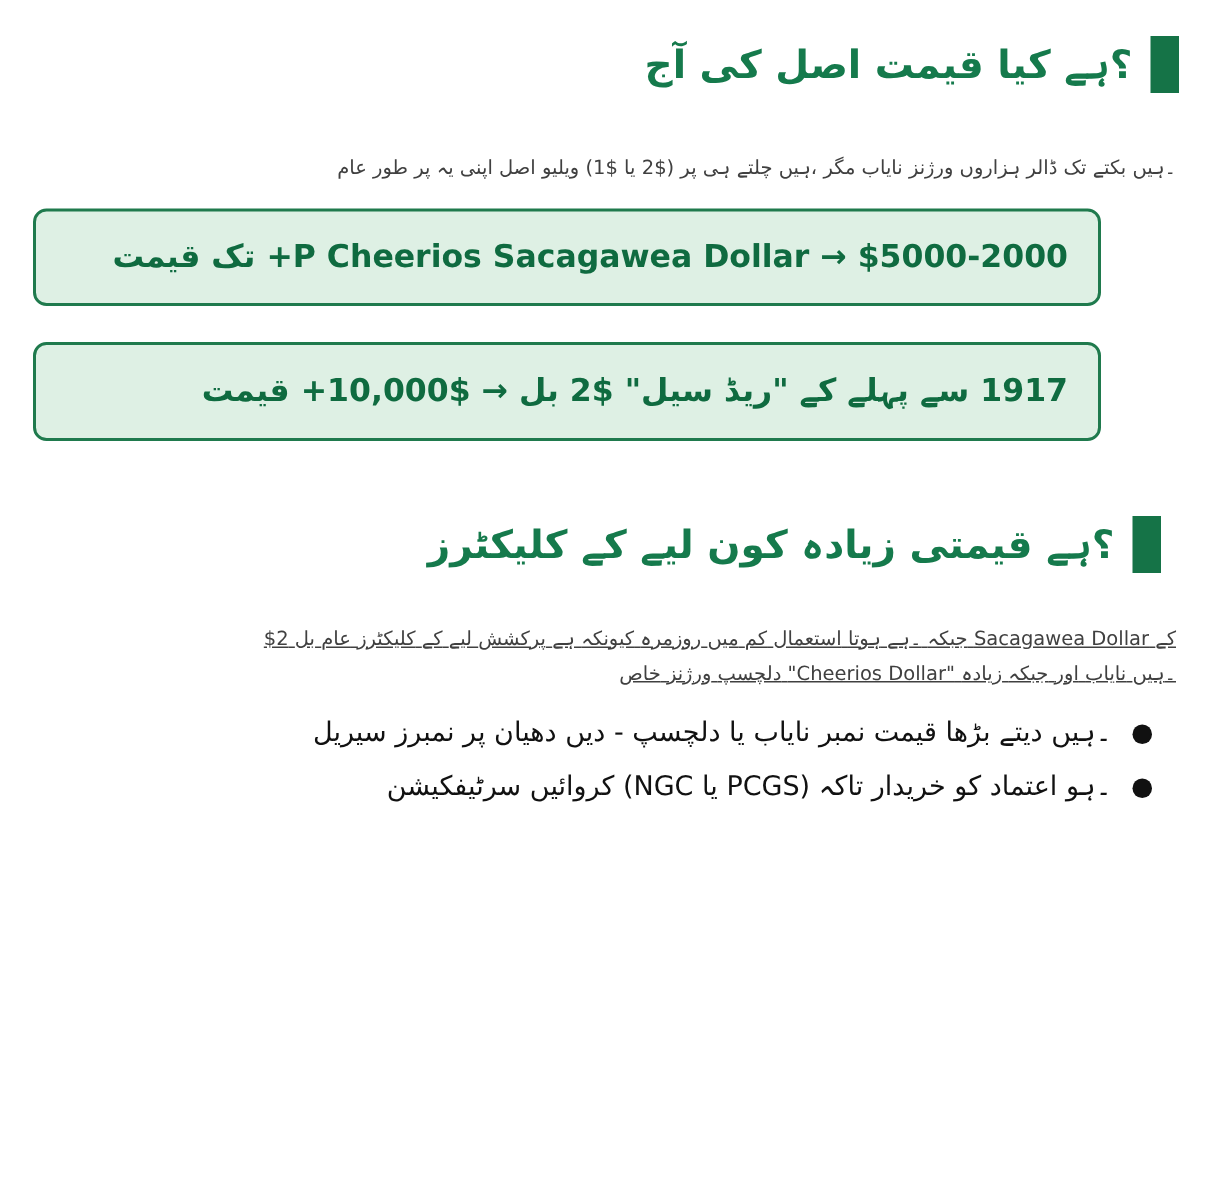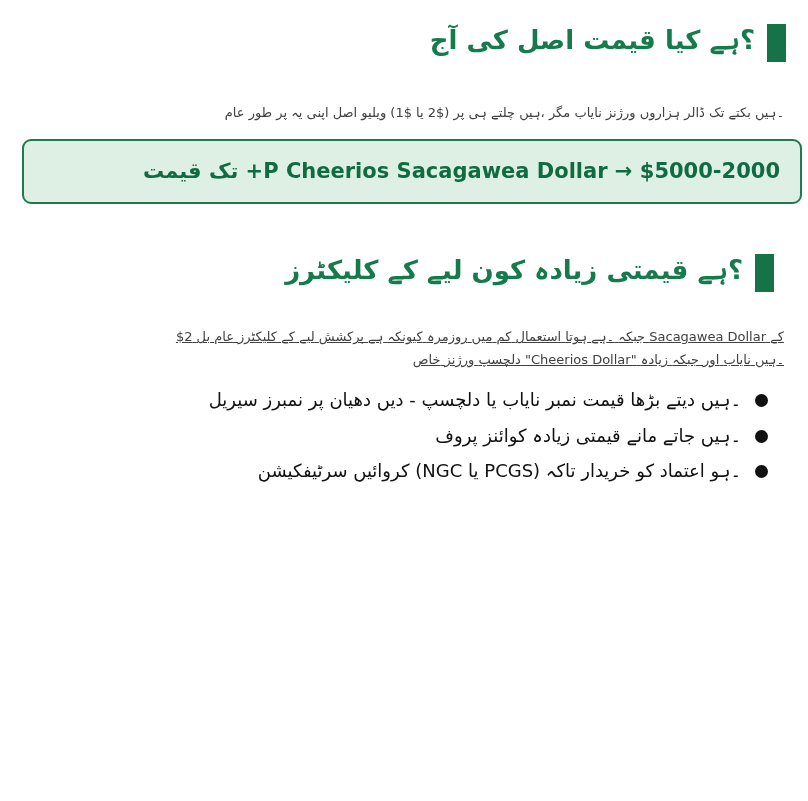--- a/index.html
+++ b/index.html
@@ -3,41 +3,41 @@
 <meta charset="utf-8">
 <style>
   html,body{margin:0;padding:0;background:#ffffff;}
   .page{
     width:808px;height:801px;box-sizing:border-box;
     padding:20px 22px;background:#ffffff;overflow:hidden;
     font-family:"DejaVu Sans",sans-serif;color:#1c1c1c;
   }
   
   .heading-row{
-    display:flex;justify-content:flex-end;align-items:flex-start;
+    display:flex;justify-content:flex-end;align-items:flex-end;
     gap:12px;
   }
   .heading-text{
     font-size:26px;font-weight:bold;color:#157a4c;
     text-align:right;line-height:1.3;
   }
   .accent-bar{
     width:19px;height:38px;background:#157347;flex:0 0 auto;
   }
   .h1-row{margin:4px 0 40px 0;}
   .h2-row{margin:50px 12px 34px 0;}
   .h3-row{margin:46px 0 40px 0;}
   .body-par{
     font-size:13px;line-height:1.75;color:#404040;
     text-align:right;margin:0 2px 14px 0;
   }
   .par-line{display:block;text-decoration:underline;}
   .value-box{
     background:#def0e4;border:2px solid #1f7a4d;border-radius:9px;
-    box-sizing:border-box;width:780px;margin:0 0 24px 0;
+    box-sizing:border-box;width:712px;margin:0 0 24px 0;
     padding:15px 20px;text-align:right;
   }
   .value-box .box-line{
     font-size:21px;font-weight:bold;color:#0f6b40;line-height:1.5;
   }
   .box2{margin-bottom:10px;}
   .bullet-list{margin:0 18px 0 0;}
   .bullet-row{
     display:flex;justify-content:flex-end;align-items:flex-start;
     margin-bottom:7px;
@@ -61,40 +61,39 @@
     <div class="heading-text"><bdi dir="rtl">آج</bdi> <bdi dir="rtl">کی</bdi> <bdi dir="rtl">اصل</bdi> <bdi dir="rtl">قیمت</bdi> <bdi dir="rtl">کیا</bdi> <bdi dir="rtl">ہے</bdi><bdi dir="ltr">؟</bdi></div>
     <div class="accent-bar"></div>
   </div>
 
   <div class="body-par"><bdi dir="rtl">عام</bdi> <bdi dir="rtl">طور</bdi> <bdi dir="rtl">پر</bdi> <bdi dir="rtl">یہ</bdi> <bdi dir="rtl">اپنی</bdi> <bdi dir="rtl">اصل</bdi> <bdi dir="rtl">ویلیو</bdi> <bdi dir="ltr">(1$</bdi> <bdi dir="rtl">یا</bdi> <bdi dir="ltr">2$)</bdi> <bdi dir="rtl">پر</bdi> <bdi dir="rtl">ہی</bdi> <bdi dir="rtl">چلتے</bdi> <bdi dir="rtl">ہیں</bdi><bdi dir="ltr">،</bdi> <bdi dir="rtl">مگر</bdi> <bdi dir="rtl">نایاب</bdi> <bdi dir="rtl">ورژنز</bdi> <bdi dir="rtl">ہزاروں</bdi> <bdi dir="rtl">ڈالر</bdi> <bdi dir="rtl">تک</bdi> <bdi dir="rtl">بکتے</bdi> <bdi dir="rtl">ہیں</bdi><bdi dir="ltr">۔</bdi></div>
 
   <div class="value-box box1">
     <div class="box-line"><bdi dir="rtl">قیمت</bdi> <bdi dir="rtl">تک</bdi> <bdi dir="ltr">+P Cheerios Sacagawea Dollar → $5000-2000</bdi></div>
   </div>
 
+  <div class="value-box box2">
+    <div class="box-line"><bdi dir="rtl">قیمت</bdi> <bdi dir="ltr">+10,000$</bdi> <bdi dir="ltr">→</bdi> <bdi dir="rtl">بل</bdi> <bdi dir="ltr">2$</bdi> <bdi dir="rtl">"ریڈ سیل"</bdi> <bdi dir="rtl">کے</bdi> <bdi dir="rtl">پہلے</bdi> <bdi dir="rtl">سے</bdi> <bdi dir="ltr">1917</bdi></div>
+  </div>
 
   <div class="heading-row h2-row">
     <div class="heading-text"><bdi dir="rtl">کلیکٹرز</bdi> <bdi dir="rtl">کے</bdi> <bdi dir="rtl">لیے</bdi> <bdi dir="rtl">کون</bdi> <bdi dir="rtl">زیادہ</bdi> <bdi dir="rtl">قیمتی</bdi> <bdi dir="rtl">ہے</bdi><bdi dir="ltr">؟</bdi></div>
     <div class="accent-bar"></div>
   </div>
 
   <div class="body-par">
     <span class="par-line"><bdi dir="ltr">$2</bdi> <bdi dir="rtl">بل</bdi> <bdi dir="rtl">عام</bdi> <bdi dir="rtl">کلیکٹرز</bdi> <bdi dir="rtl">کے</bdi> <bdi dir="rtl">لیے</bdi> <bdi dir="rtl">پرکشش</bdi> <bdi dir="rtl">ہے</bdi> <bdi dir="rtl">کیونکہ</bdi> <bdi dir="rtl">روزمرہ</bdi> <bdi dir="rtl">میں</bdi> <bdi dir="rtl">کم</bdi> <bdi dir="rtl">استعمال</bdi> <bdi dir="rtl">ہوتا</bdi> <bdi dir="rtl">ہے</bdi><bdi dir="ltr">۔</bdi> <bdi dir="rtl">جبکہ</bdi> <bdi dir="ltr">Sacagawea Dollar</bdi> <bdi dir="rtl">کے</bdi></span>
     <span class="par-line"><bdi dir="rtl">خاص</bdi> <bdi dir="rtl">ورژنز</bdi> <bdi dir="rtl">دلچسپ</bdi> <bdi dir="ltr">"Cheerios Dollar"</bdi> <bdi dir="rtl">زیادہ</bdi> <bdi dir="rtl">جبکہ</bdi> <bdi dir="rtl">اور</bdi> <bdi dir="rtl">نایاب</bdi> <bdi dir="rtl">ہیں</bdi><bdi dir="ltr">۔</bdi></span>
   </div>
 
 
   <div class="bullet-list">
     <div class="bullet-row">
       <span class="bullet-text"><bdi dir="rtl">سیریل</bdi> <bdi dir="rtl">نمبرز</bdi> <bdi dir="rtl">پر</bdi> <bdi dir="rtl">دھیان</bdi> <bdi dir="rtl">دیں</bdi> <bdi dir="ltr">-</bdi> <bdi dir="rtl">دلچسپ</bdi> <bdi dir="rtl">یا</bdi> <bdi dir="rtl">نایاب</bdi> <bdi dir="rtl">نمبر</bdi> <bdi dir="rtl">قیمت</bdi> <bdi dir="rtl">بڑھا</bdi> <bdi dir="rtl">دیتے</bdi> <bdi dir="rtl">ہیں</bdi><bdi dir="ltr">۔</bdi></span>
       <span class="bullet-dot"></span>
     </div>
     <div class="bullet-row">
-      <span class="bullet-text"><bdi dir="rtl">پروف</bdi> <bdi dir="rtl">کوائنز</bdi> <bdi dir="rtl">زیادہ</bdi> <bdi dir="rtl">قیمتی</bdi> <bdi dir="rtl">مانے</bdi> <bdi dir="rtl">جاتے</bdi> <bdi dir="rtl">ہیں</bdi><bdi dir="ltr">۔</bdi></span>
-      <span class="bullet-dot"></span>
-    </div>
-    <div class="bullet-row">
       <span class="bullet-text"><bdi dir="rtl">سرٹیفکیشن</bdi> <bdi dir="rtl">کروائیں</bdi> <bdi dir="ltr">(NGC</bdi> <bdi dir="rtl">یا</bdi> <bdi dir="ltr">PCGS)</bdi> <bdi dir="rtl">تاکہ</bdi> <bdi dir="rtl">خریدار</bdi> <bdi dir="rtl">کو</bdi> <bdi dir="rtl">اعتماد</bdi> <bdi dir="rtl">ہو</bdi><bdi dir="ltr">۔</bdi></span>
       <span class="bullet-dot"></span>
     </div>
   </div>
 
 </div>
 
 </body></html>

